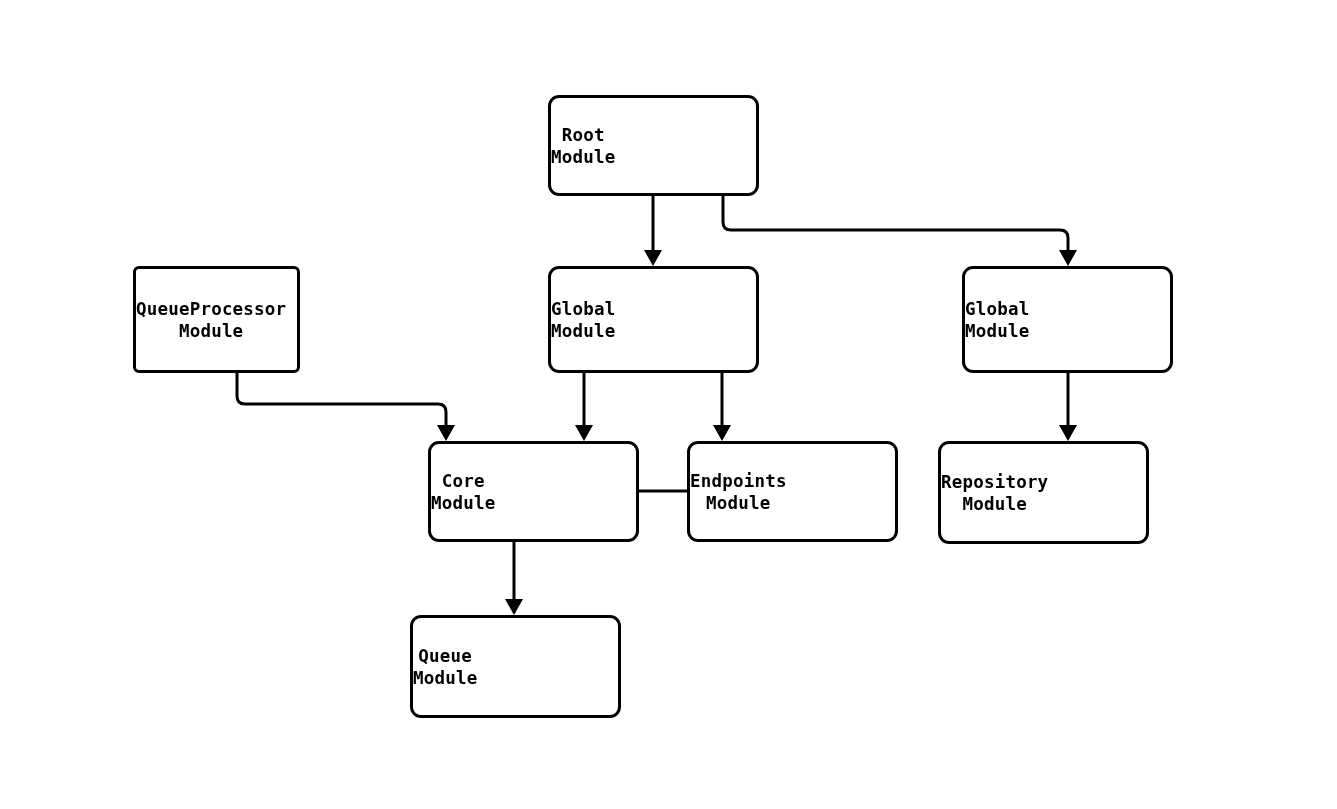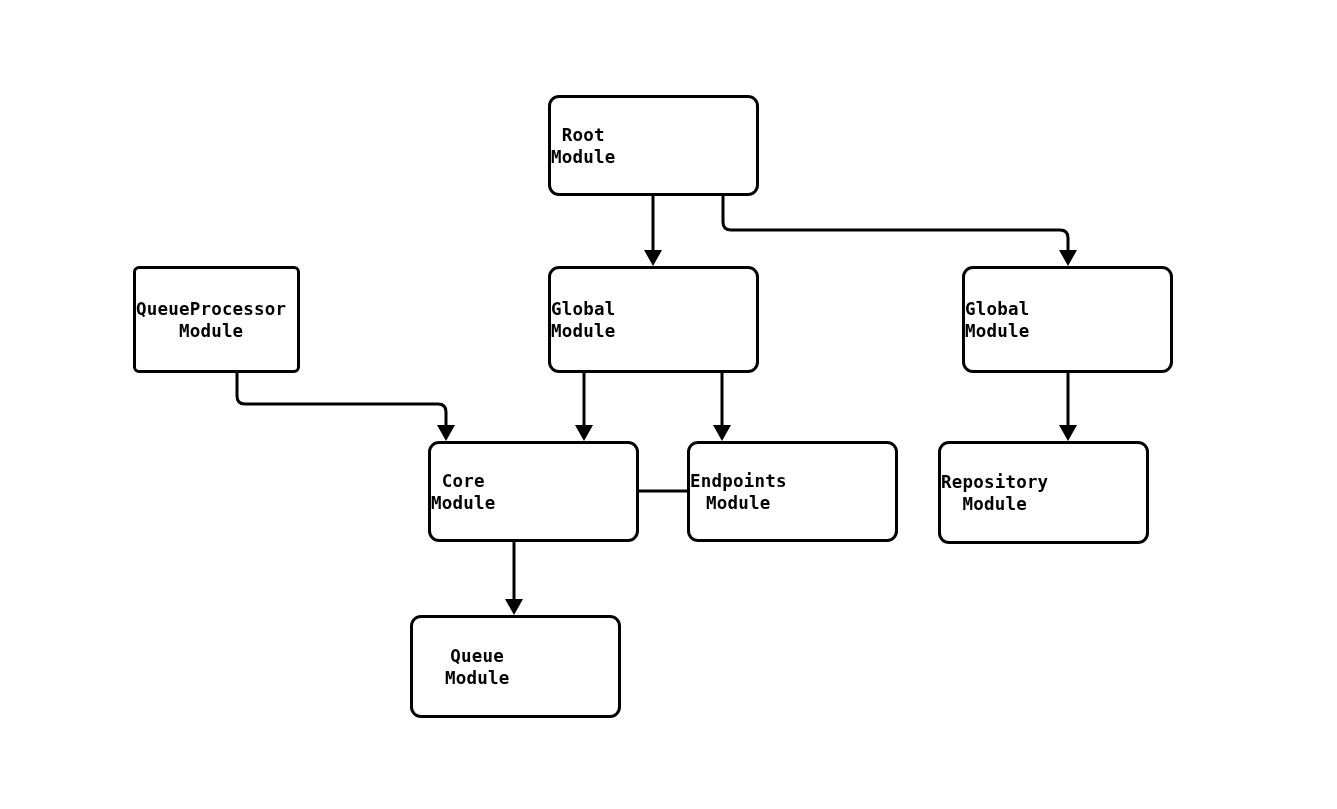--- a/index.html
+++ b/index.html
@@ -93,18 +93,18 @@
 Module</span>
   </div>
   <div class="node" style="left: 687px; top: 441px; width: 211px; height: 101px;">
     <span class="node-label">Endpoints
 Module</span>
   </div>
   <div class="node" style="left: 938px; top: 441px; width: 211px; height: 103px;">
     <span class="node-label">Repository
 Module</span>
   </div>
-  <div class="node" style="left: 410px; top: 615px; width: 211px; height: 103px; padding-left: 32px;">
+  <div class="node" style="left: 410px; top: 615px; width: 211px; height: 103px;">
     <span class="node-label">Queue
 Module</span>
   </div>
 
 </div>
 
 </body></html>

